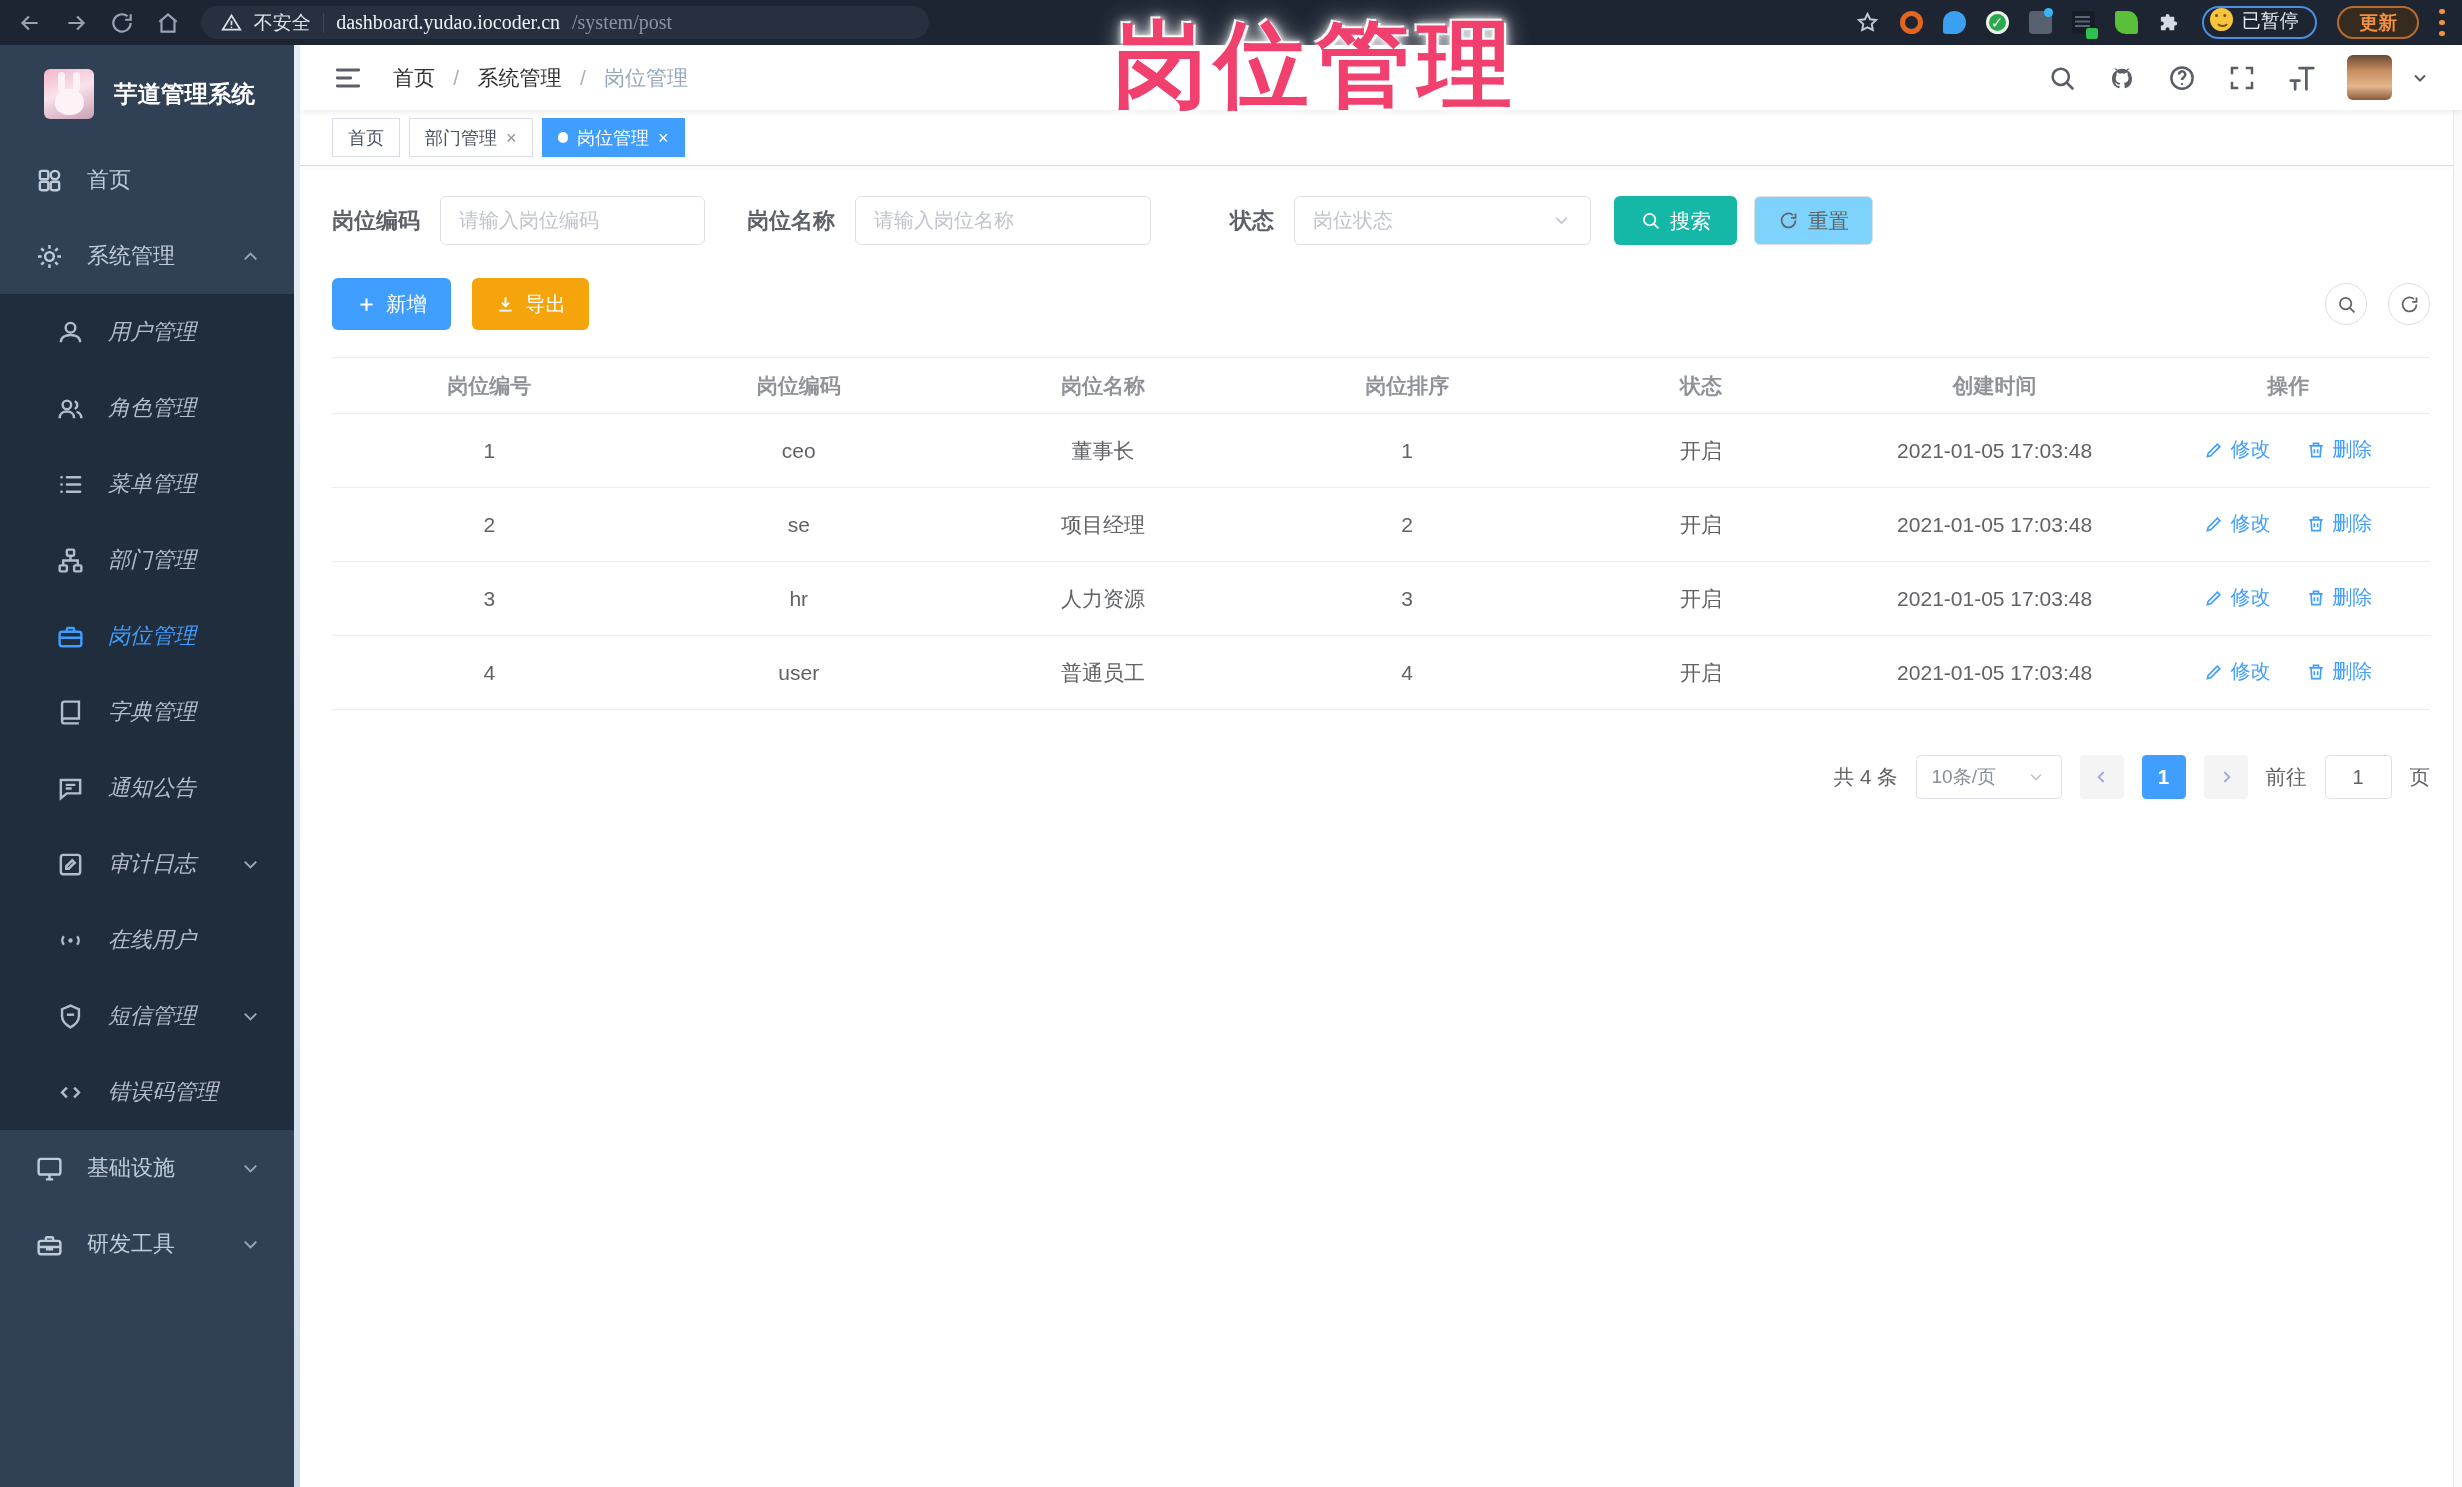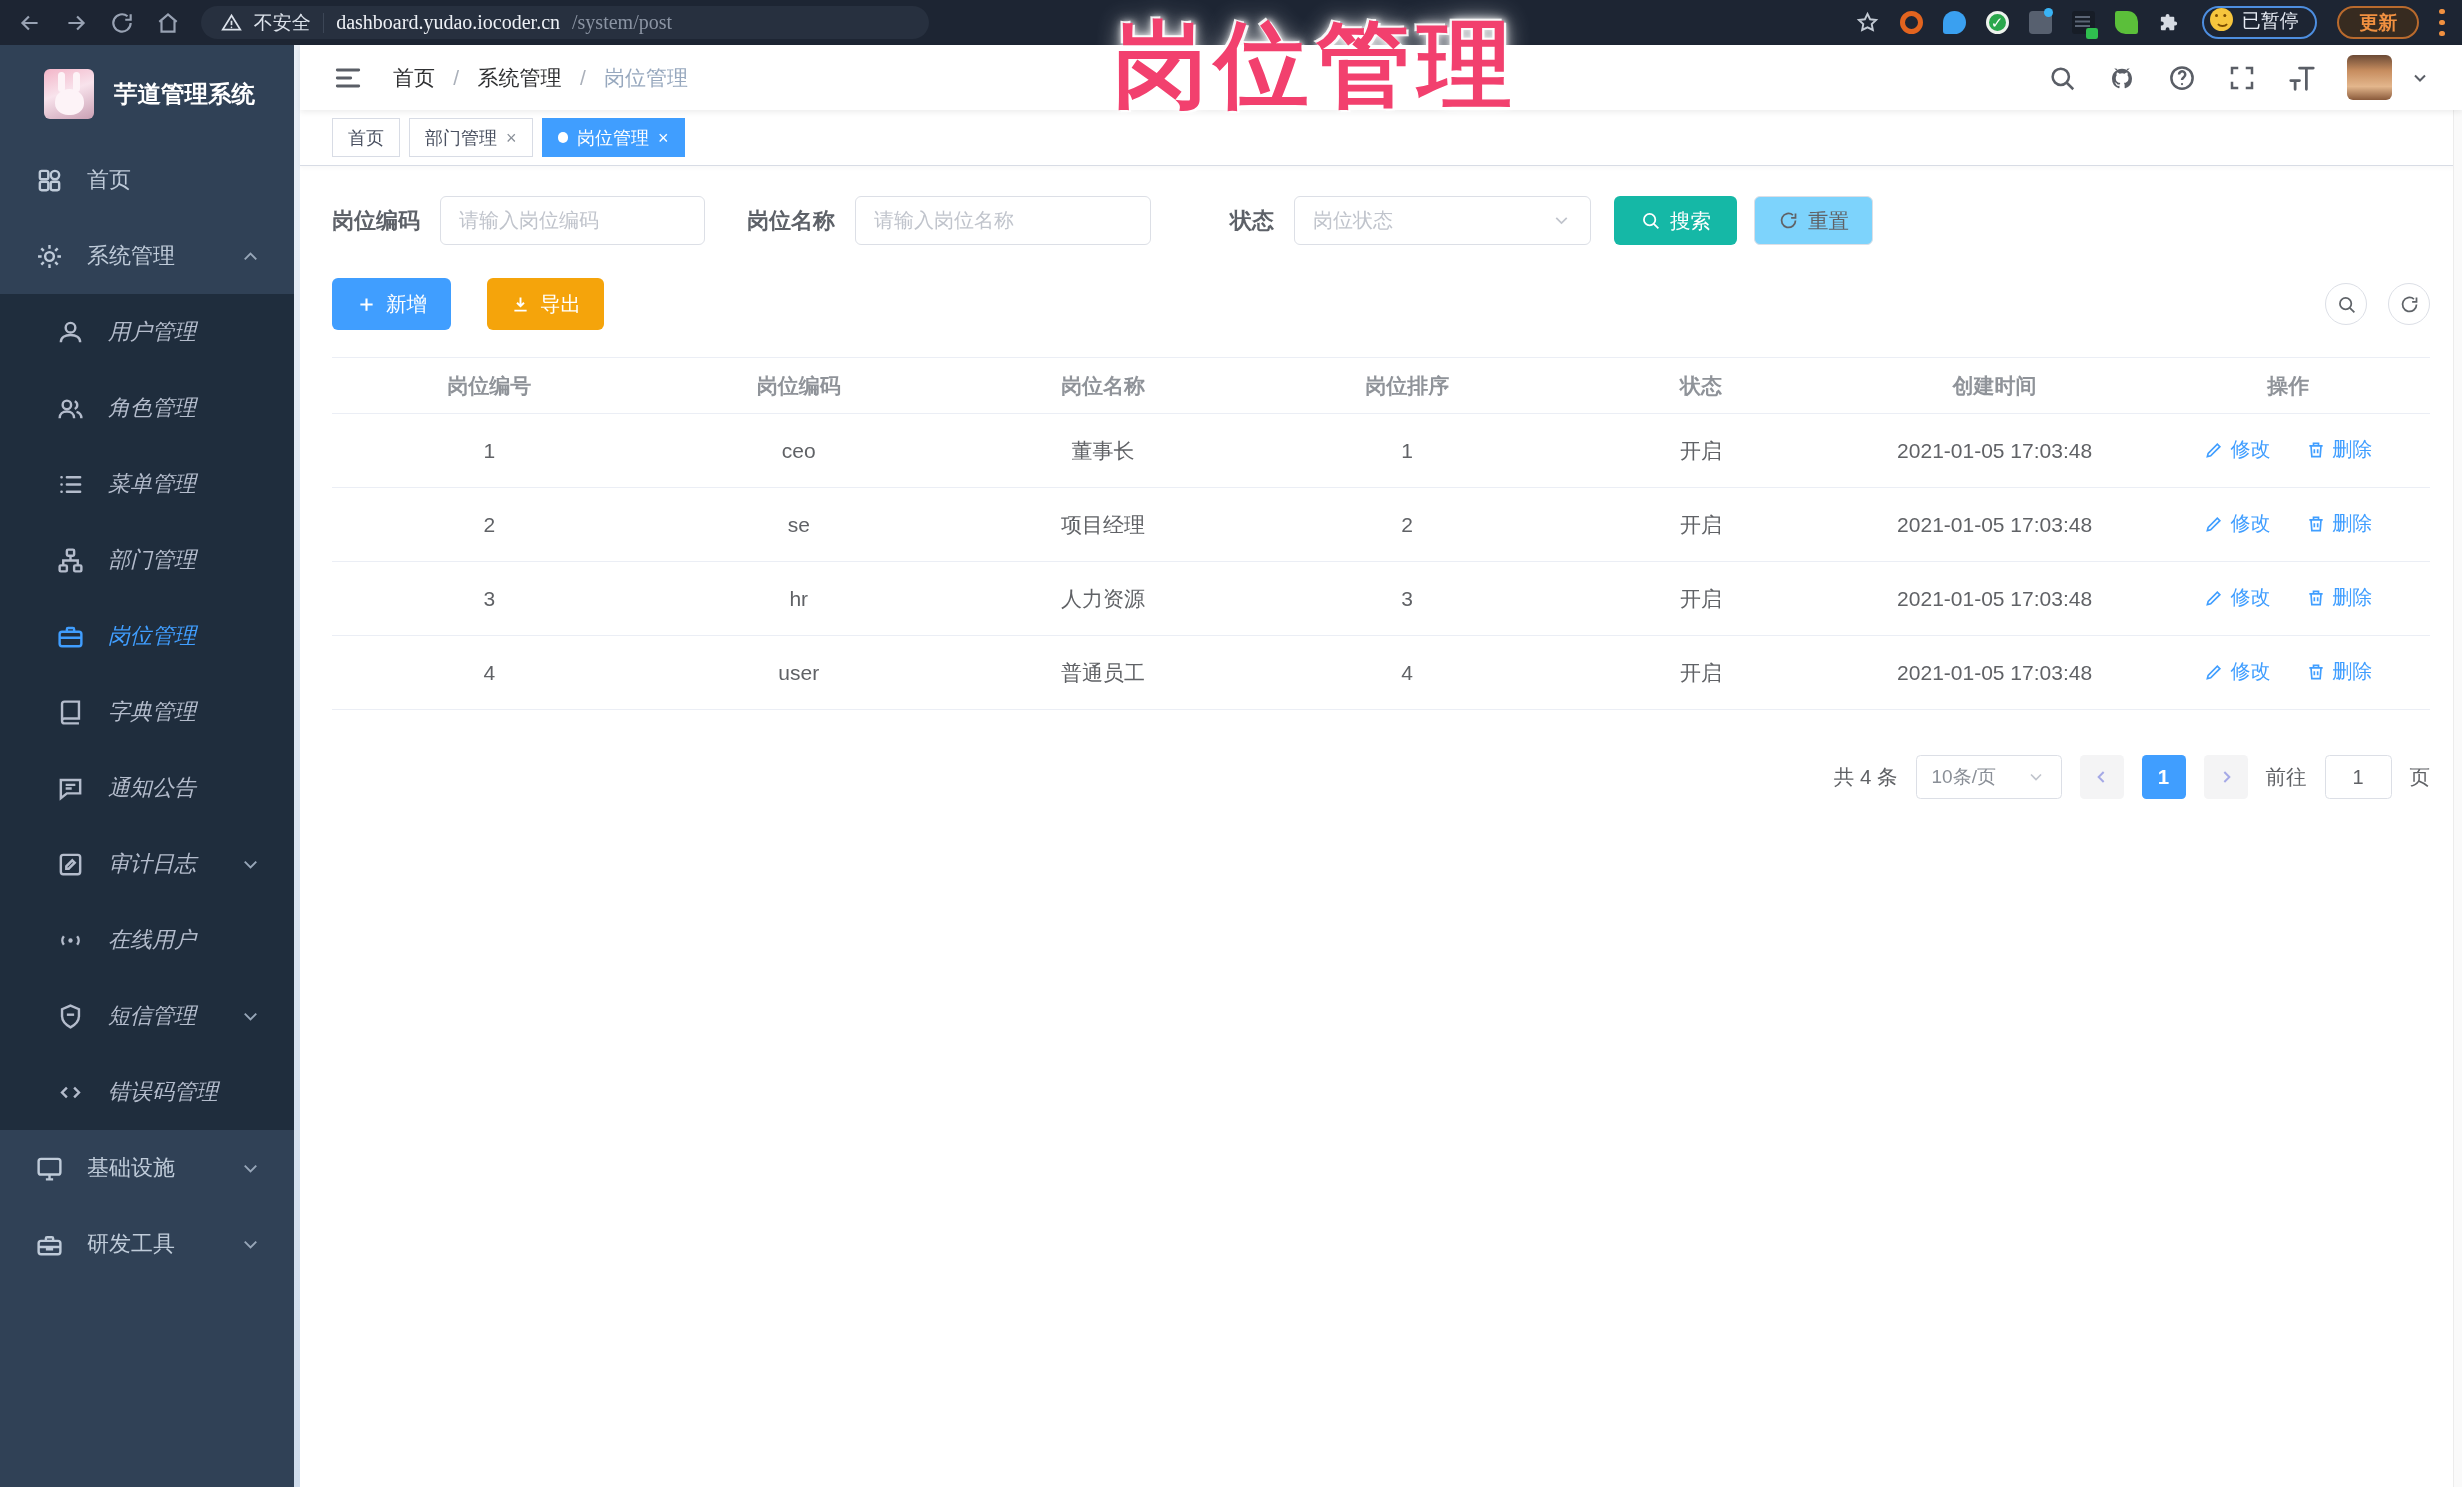--- a/index.html
+++ b/index.html
@@ -111,21 +111,21 @@
   .w2 { width:296px; margin-right:79px; }
   .f-select { width:297px; height:49px; border:1.5px solid #dcdfe6; border-radius:6px;
               display:flex; align-items:center; justify-content:space-between;
               padding:0 18px; color:#c0c4cc; font-size:20px; margin-right:23px; }
   .f-select .caret { width:21px; height:21px; color:#c0c4cc; }
   .btn { height:49px; display:inline-flex; align-items:center; justify-content:center; gap:9px;
          border-radius:6px; font-size:20.5px; border:none; cursor:pointer; font-family:inherit; }
   .btn svg { width:21px; height:21px; }
   .btn-search { background:#15b8a6; color:#fff; padding:0 26px; margin-right:17px; }
   .btn-reset { background:#7dd3fc; color:#606266; border:1.5px solid #dcdfe6; padding:0 23px; }
-  .toolbar-row { margin-top:33px; display:flex; align-items:center; gap:36px; }
+  .toolbar-row { margin-top:33px; display:flex; align-items:center; gap:21px; }
   .btn-add { background:#409eff; color:#fff; padding:0 24px; height:52px; }
   .btn-export { background:#f5a40b; color:#fff; padding:0 23px; height:52px; }
   .right-tools { margin-left:auto; display:flex; gap:21px; }
   .circle-btn { width:42px; height:42px; border-radius:50%; border:1.5px solid #dcdfe6;
                 background:#fff; color:#5f6368; display:flex; align-items:center; justify-content:center; }
   .circle-btn svg { width:21px; height:21px; }
 
   table.grid { margin-top:27px; width:100%; border-collapse:collapse; border-top:1.5px solid #ebeef5; }
   table.grid th { height:56px; font-size:21px; color:#8f9399; font-weight:700;
                   border-bottom:1.5px solid #ebeef5; text-align:center; }

